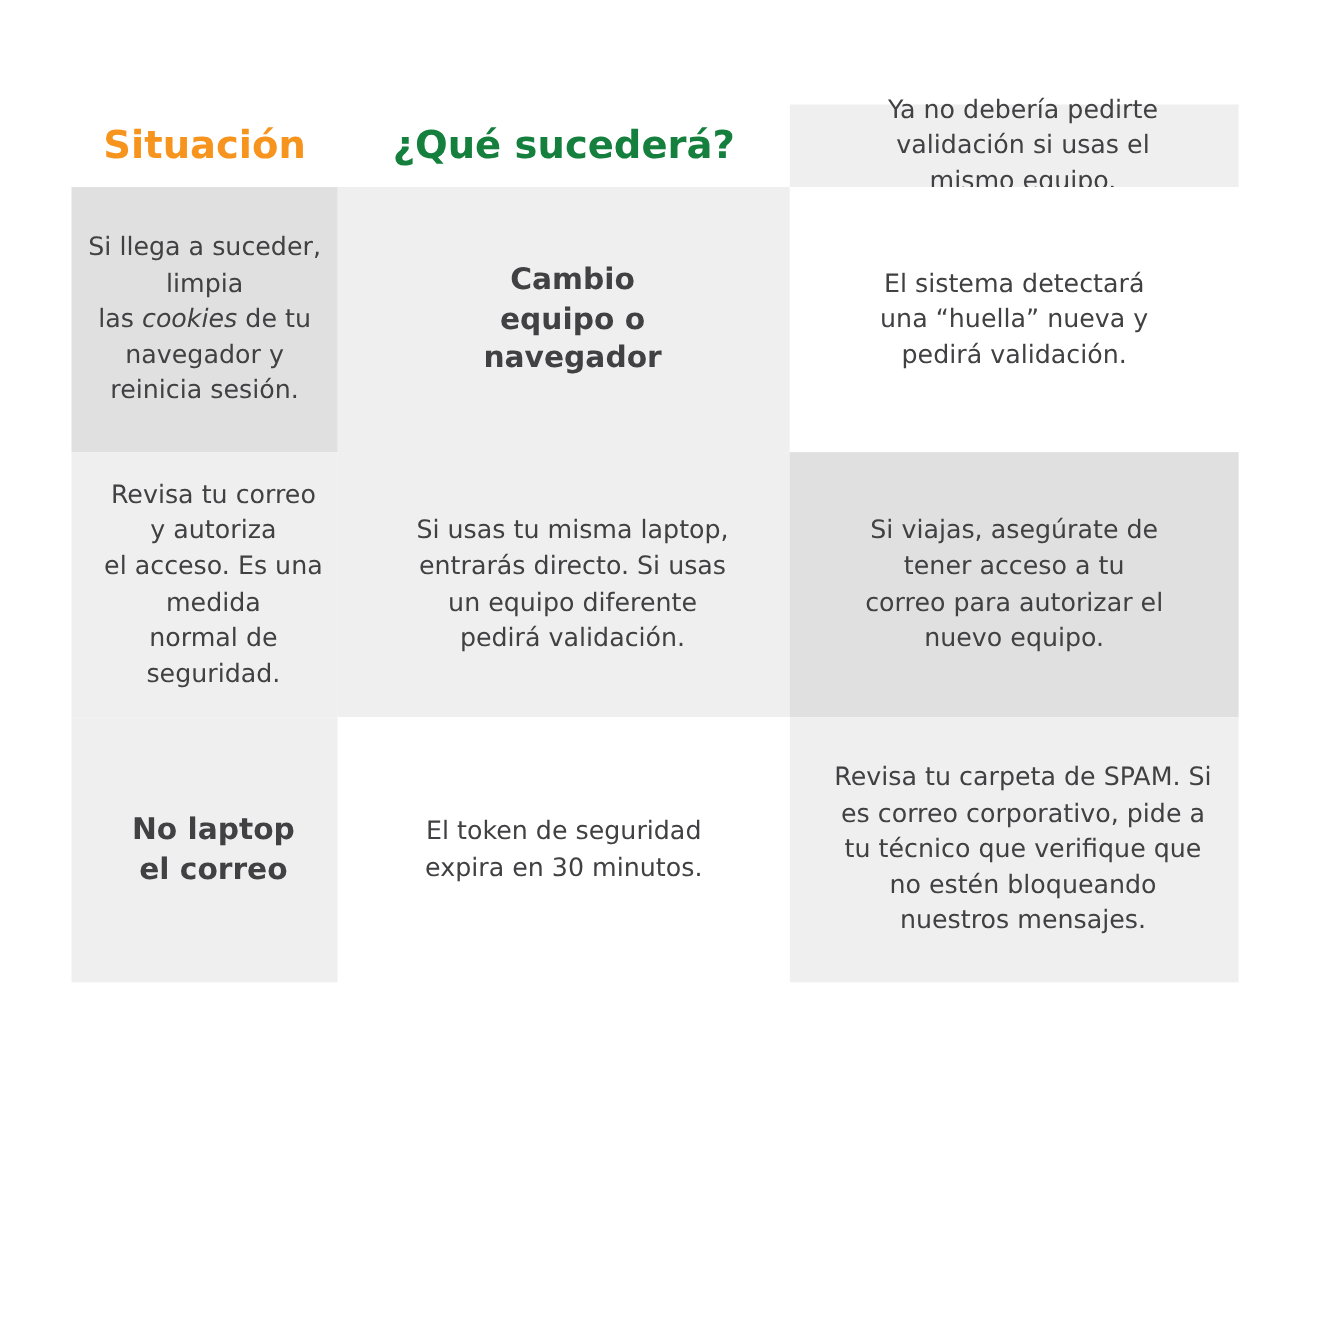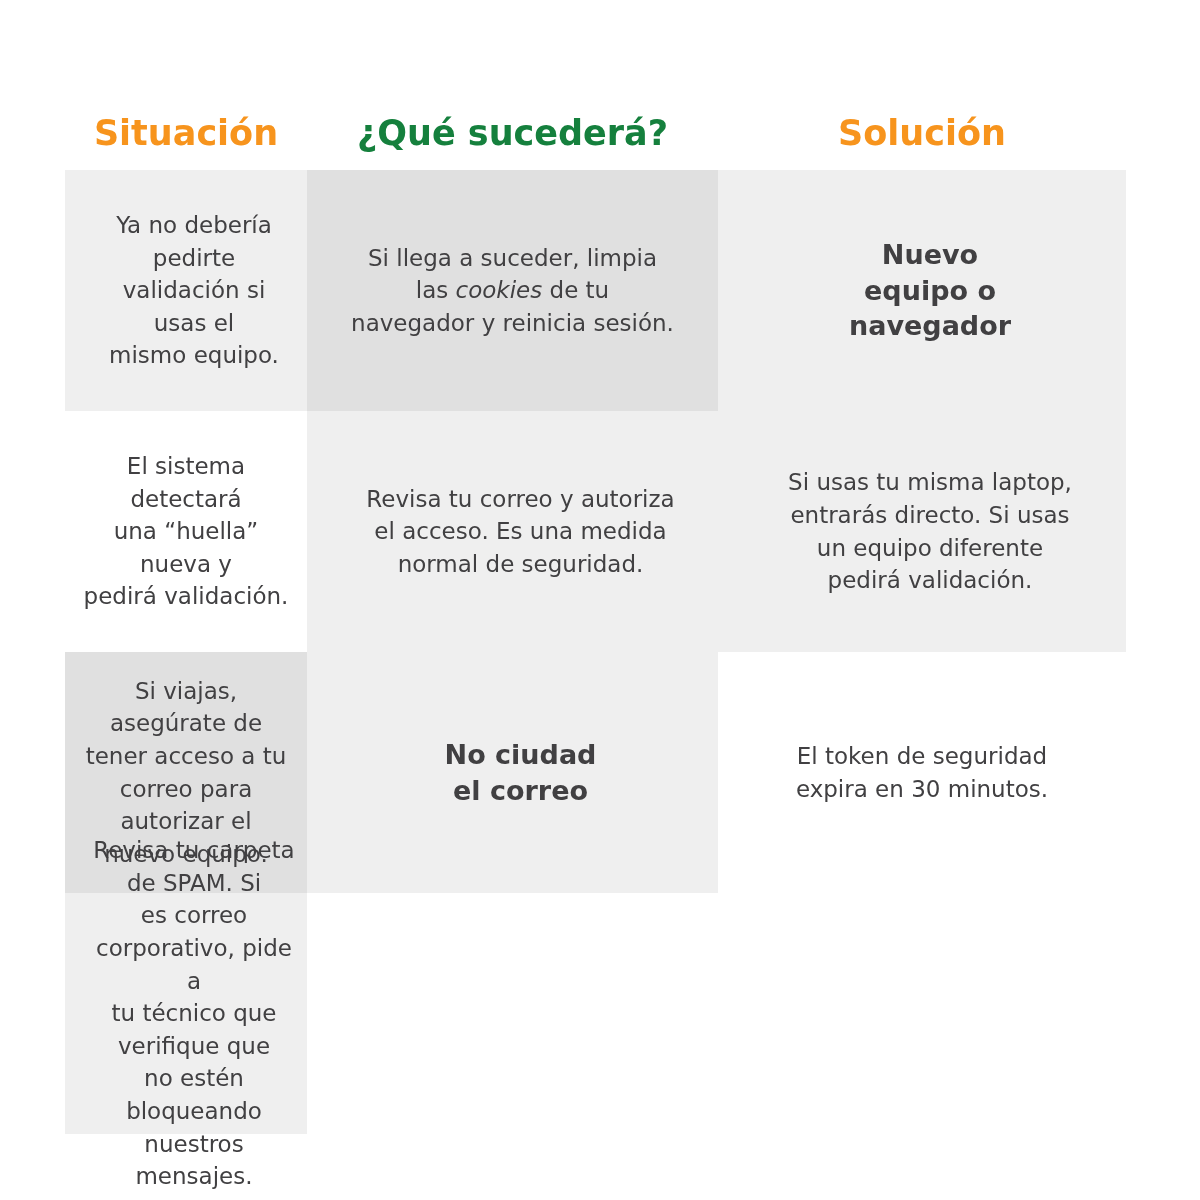--- a/index.html
+++ b/index.html
@@ -65,37 +65,34 @@
 
 <div class="sheet">
   <div class="grid">
 
     <div class="hcell h-orange">
       <span>Situación</span>
     </div>
     <div class="hcell h-blue">
       <span>¿Qué sucederá?</span>
     </div>
-    <div class="hcell h-orange">
-      <span>Solución</span>
-    </div>
 
     <div class="cell bodytxt bg-light">
       <span class="txt">Ya no debería pedirte
 validación si usas el
 mismo equipo.</span>
     </div>
     <div class="cell bodytxt bg-dark">
       <span class="txt"><span>Si llega a suceder, limpia
 las </span><em class="cookie">cookies</em><span> de tu
 navegador y reinicia sesión.</span></span>
     </div>
 
     <div class="cell situation bg-light">
-      <span class="txt">Nuevo
+      <span class="txt">Cambio
 equipo o
 navegador</span>
     </div>
     <div class="cell bodytxt bg-white">
       <span class="txt">El sistema detectará
 una “huella” nueva y
 pedirá validación.</span>
     </div>
     <div class="cell bodytxt bg-light">
       <span class="txt"><span>Revisa tu correo y autoriza
@@ -110,21 +107,21 @@
 pedirá validación.</span>
     </div>
     <div class="cell bodytxt bg-dark">
       <span class="txt"><span>Si viajas, asegúrate de
 tener acceso a tu
 correo para autorizar el
 nuevo equipo.</span><em class="cookie"></em><span></span></span>
     </div>
 
     <div class="cell situation bg-light">
-      <span class="txt">No ciudad
+      <span class="txt">No laptop
 el correo</span>
     </div>
     <div class="cell bodytxt bg-white">
       <span class="txt">El token de seguridad
 expira en 30 minutos.</span>
     </div>
     <div class="cell bodytxt bg-light">
       <span class="txt"><span>Revisa tu carpeta de SPAM. Si
 es correo corporativo, pide a
 tu técnico que verifique que

